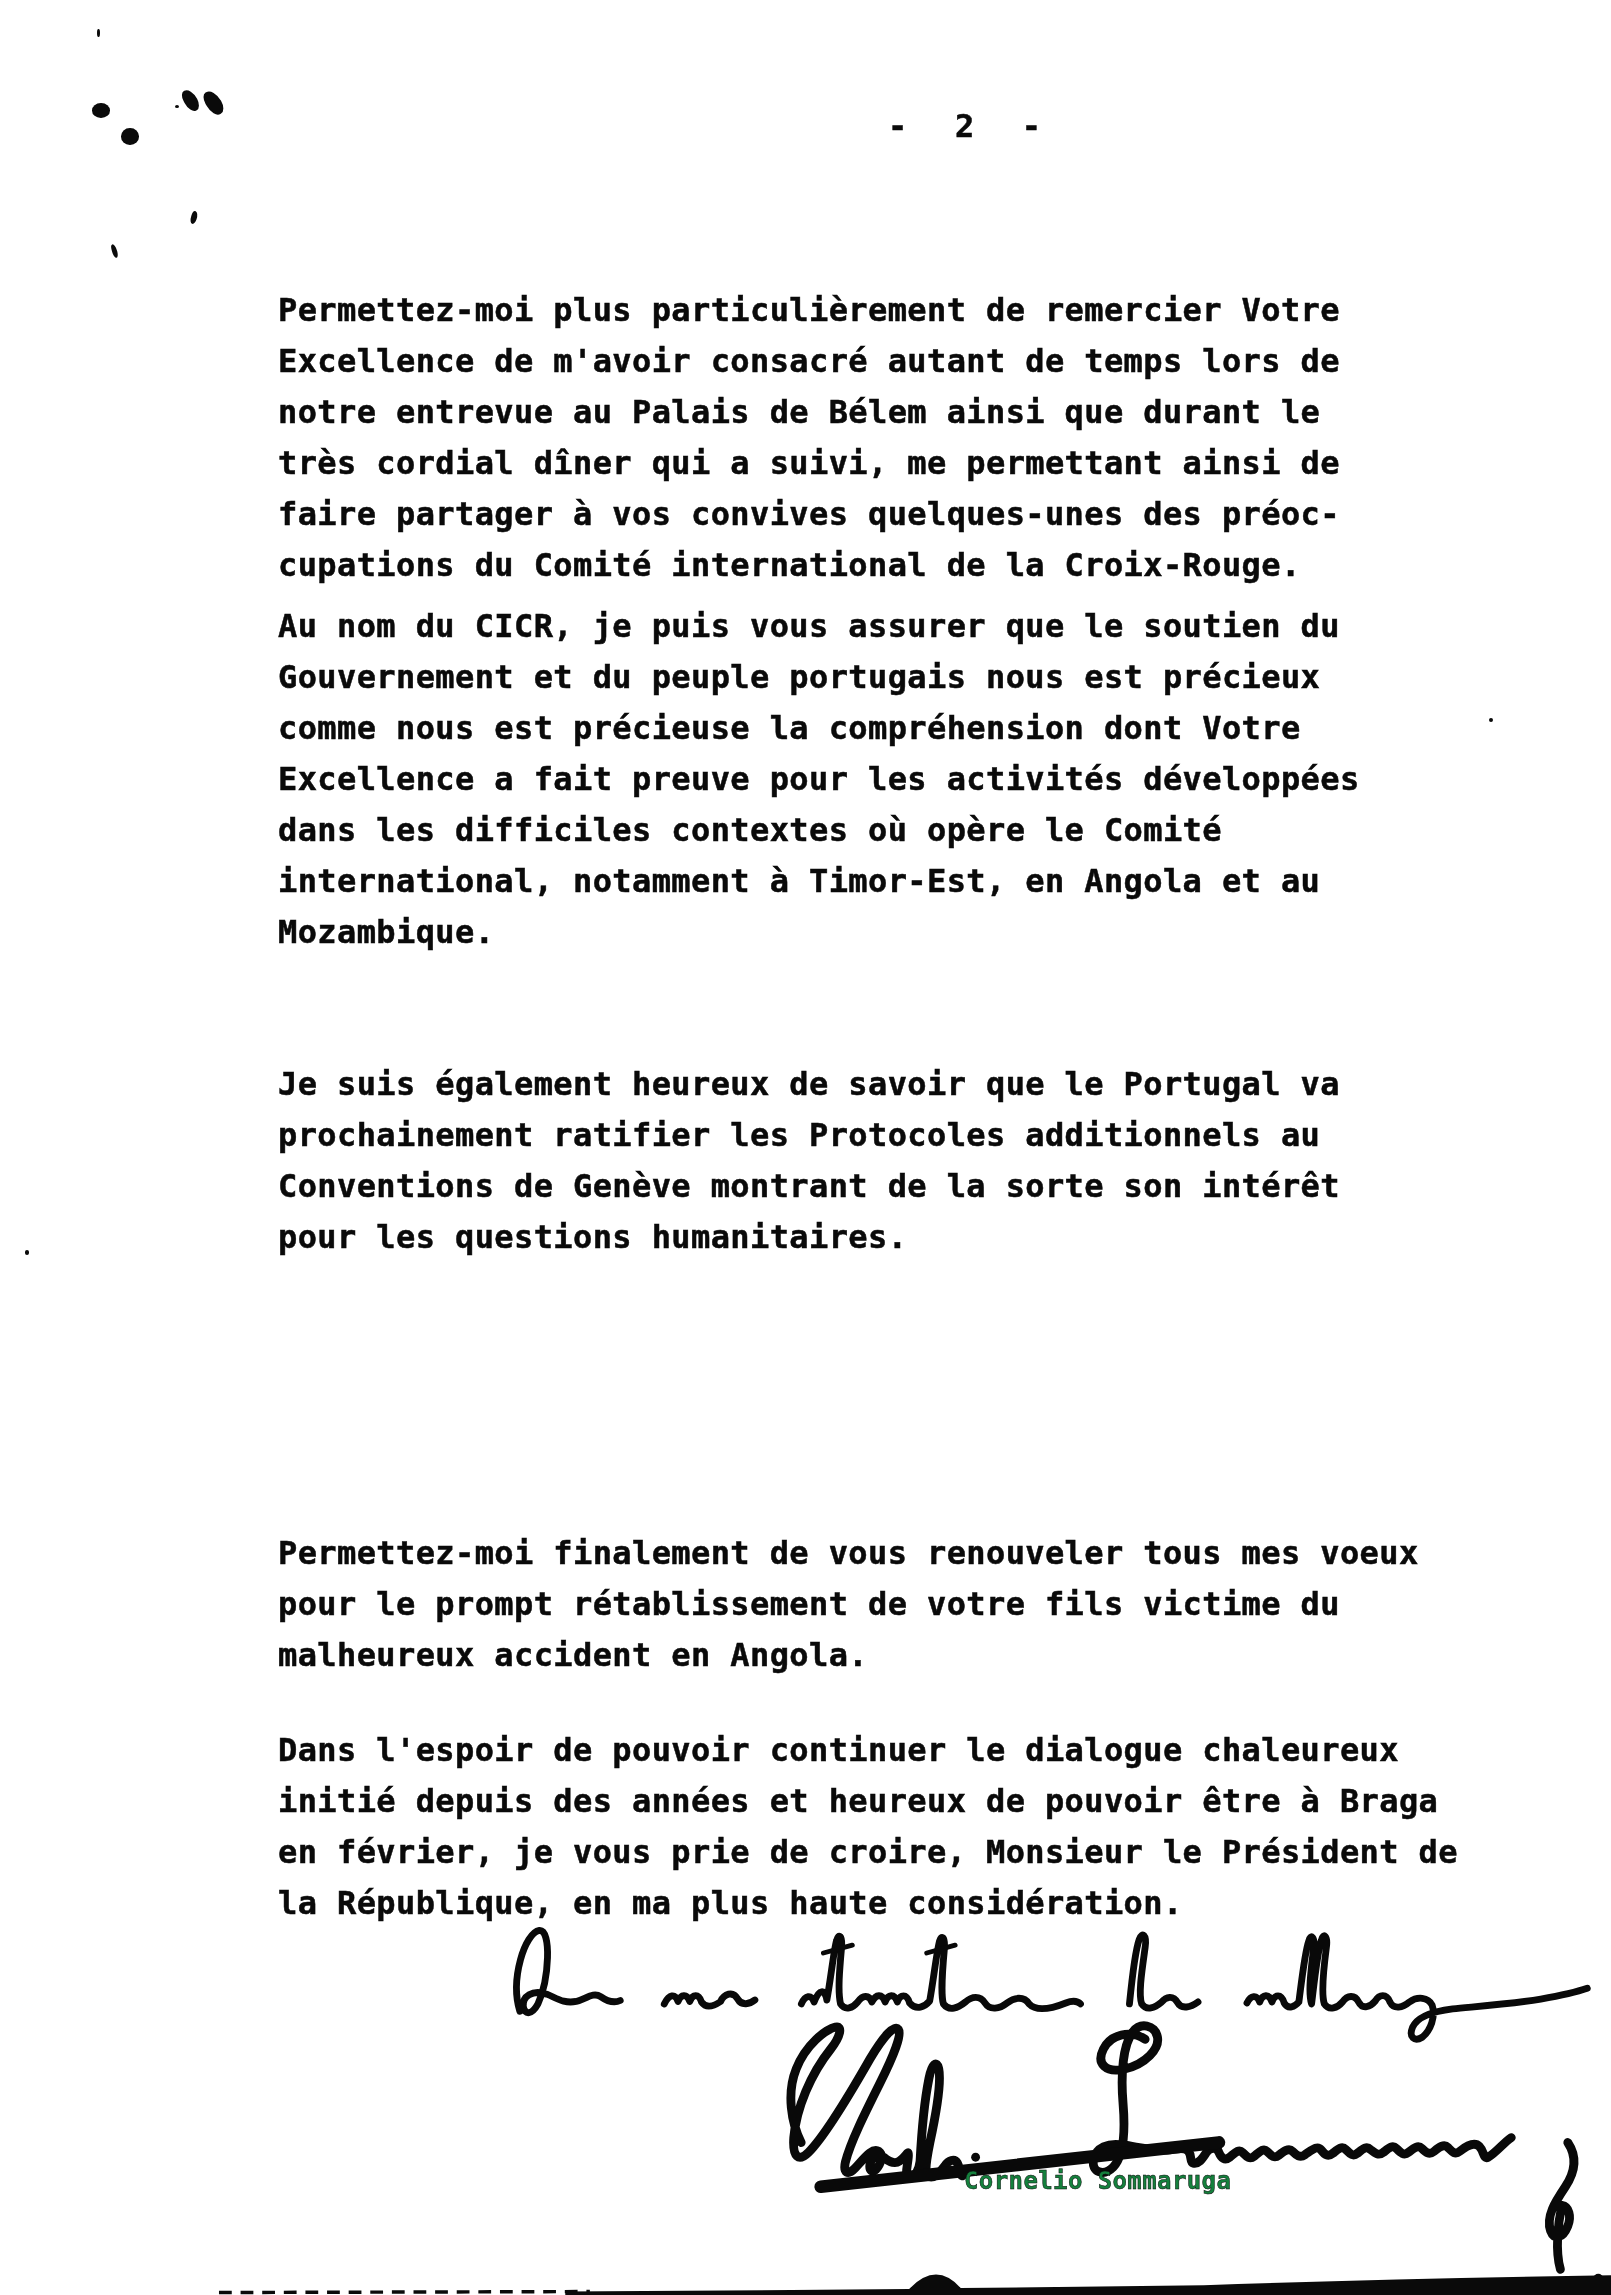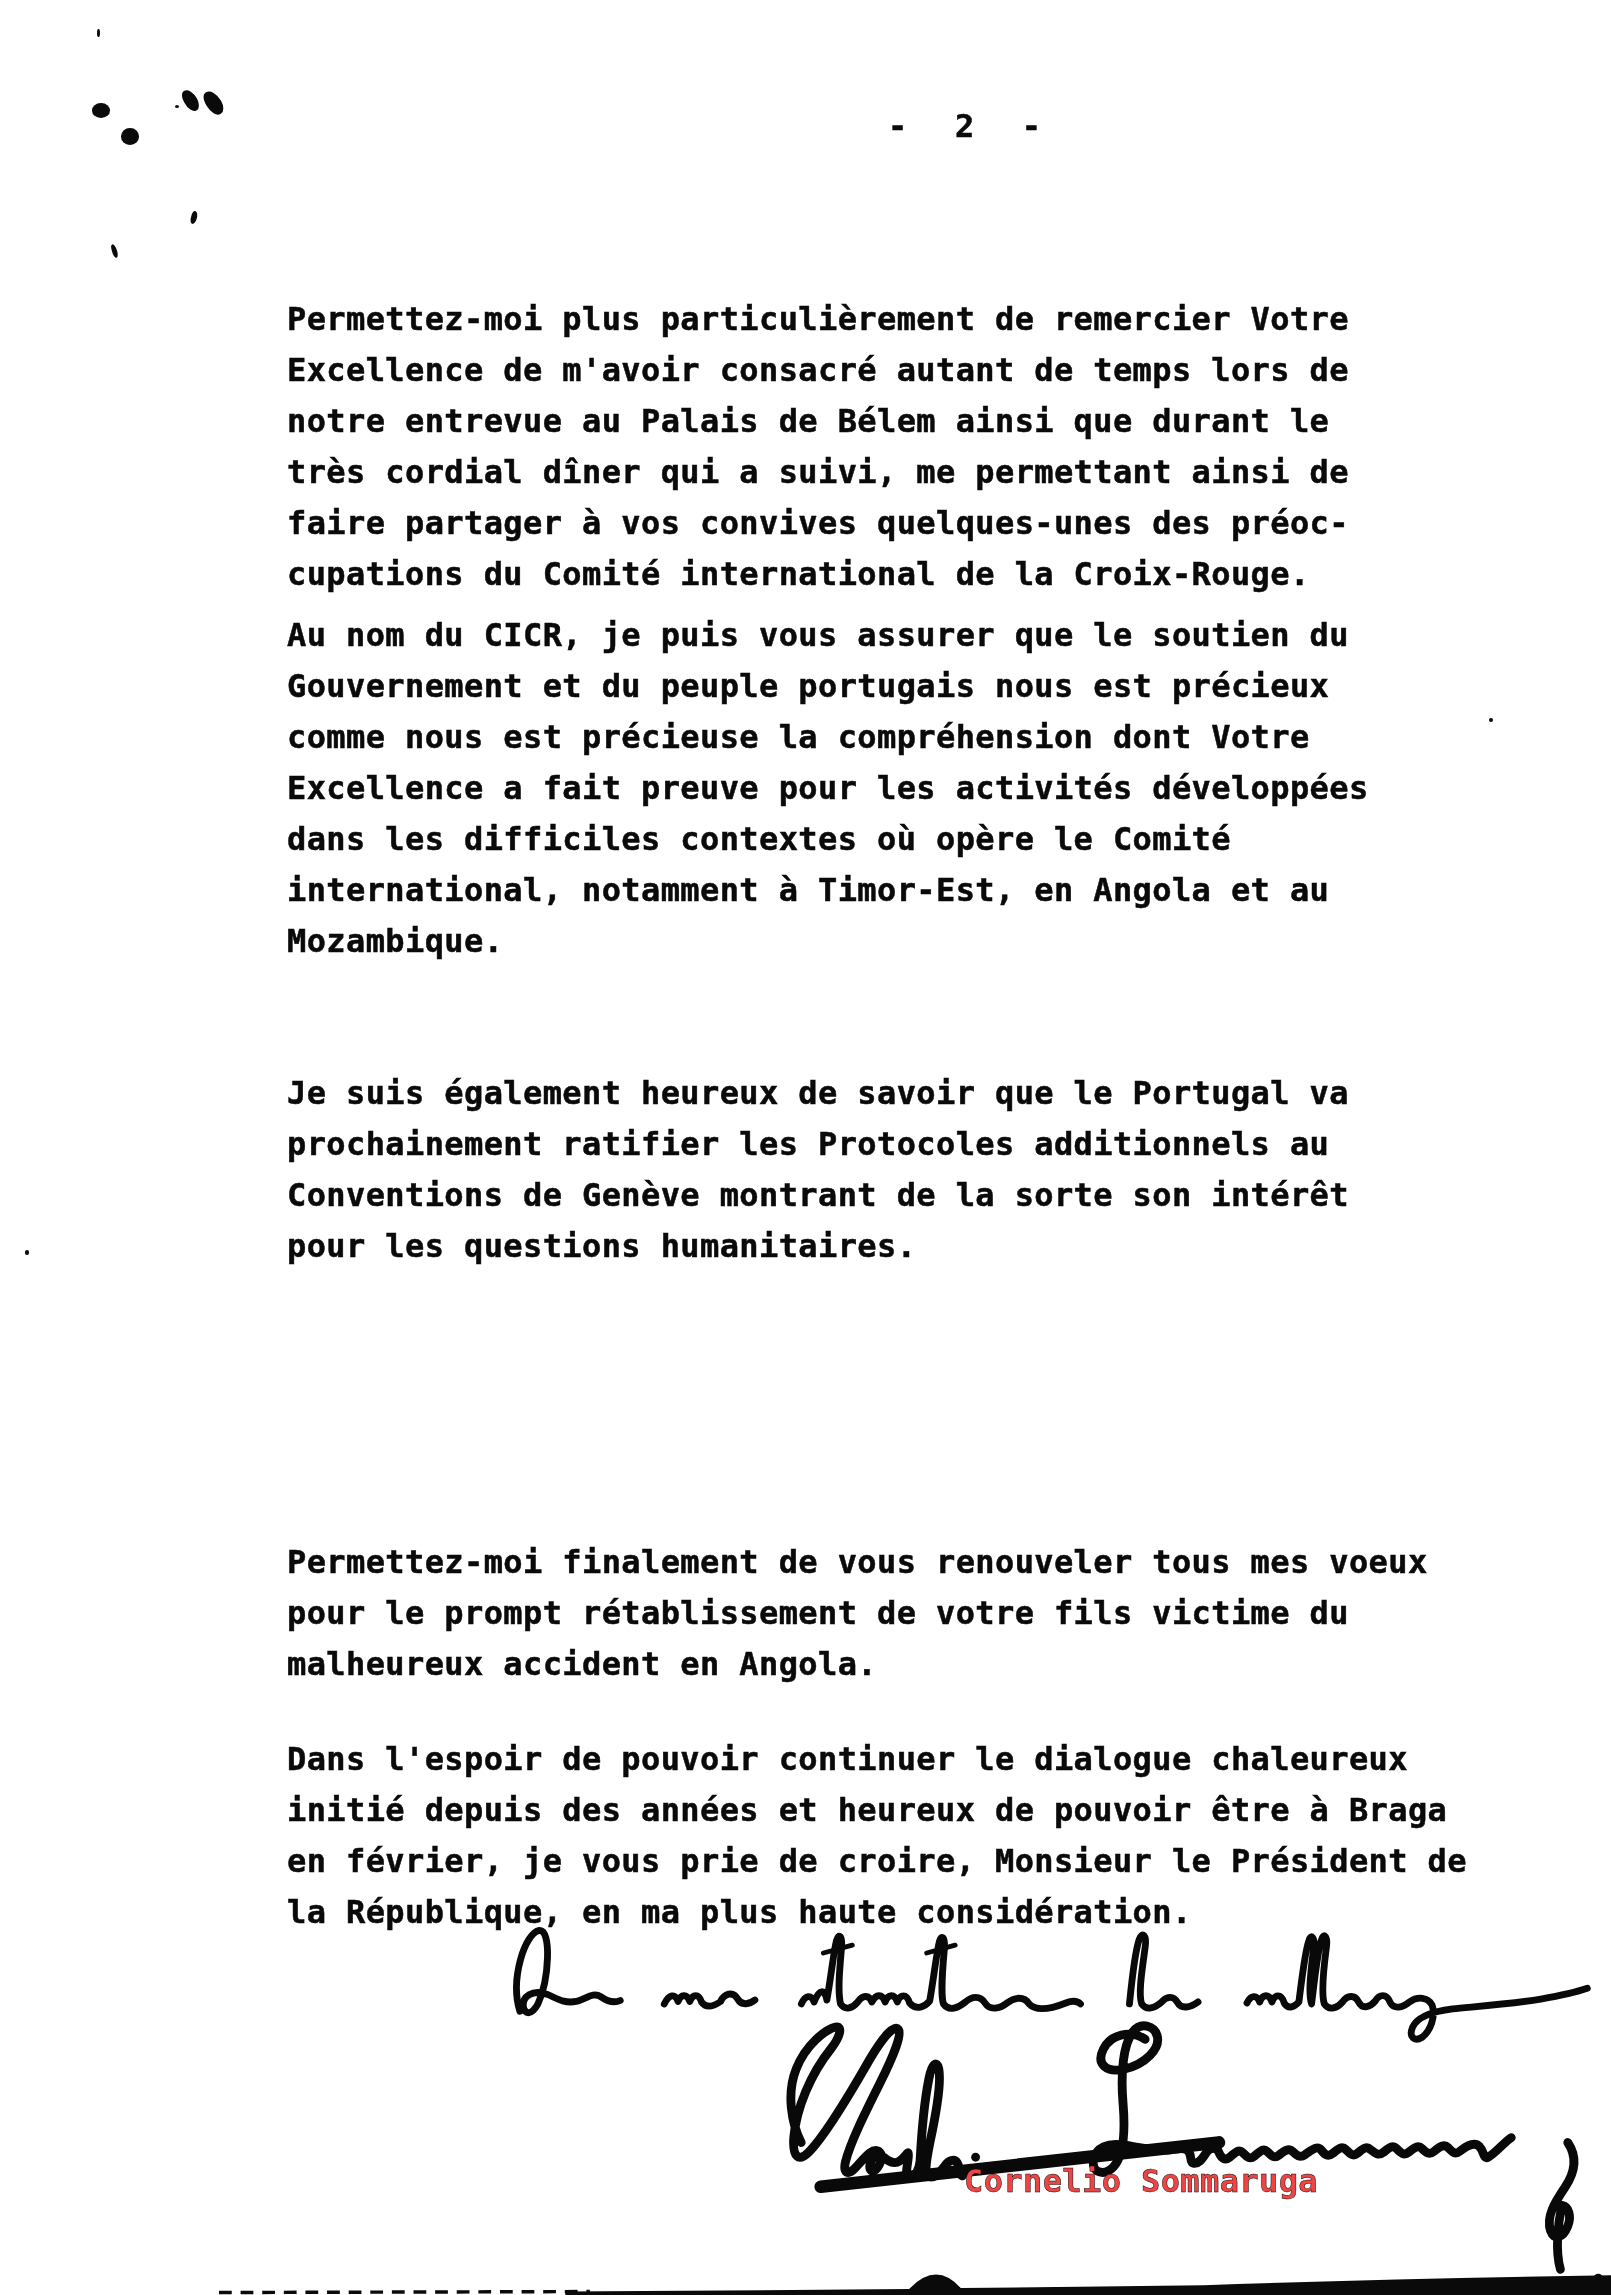--- a/index.html
+++ b/index.html
@@ -8,21 +8,21 @@
     position: relative;
     width: 1612px;
     height: 2295px;
     background: #ffffff;
     overflow: hidden;
     font-family: "DejaVu Sans Mono", "Liberation Mono", monospace;
   }
   .typed {
     position: absolute;
     left: 275px;
-    margin: 12px;
+    margin: 3px;
     color: #0a0a0a;
     font-weight: 700;
     font-size: 32px;
     line-height: 51px;
     letter-spacing: 0.4px;
     white-space: pre-line;
     -webkit-text-stroke: 0.5px #0a0a0a;
   }
   .page-number {
     position: absolute;
@@ -34,23 +34,23 @@
     font-size: 32px;
     letter-spacing: 14.2px;
     white-space: pre;
     -webkit-text-stroke: 0.5px #0a0a0a;
   }
   .typed-name {
     position: absolute;
     left: 964px;
     top: 2156px;
     margin: 0;
-    color: #ef4444;
+    color: #15803d;
     font-weight: 700;
-    font-size: 32px;
+    font-size: 24px;
     line-height: 51px;
     letter-spacing: 0.4px;
     -webkit-text-stroke: 0.5px #0a0a0a;
   }
   .hand-svg { position: absolute; }
   .hand-stroke {
     fill: none;
     stroke: #090909;
     stroke-linecap: round;
     stroke-linejoin: round;

